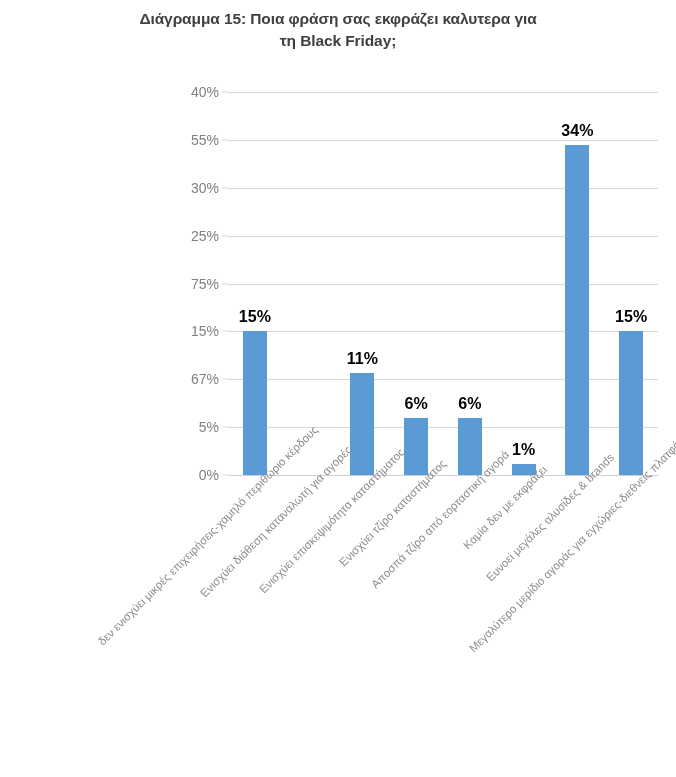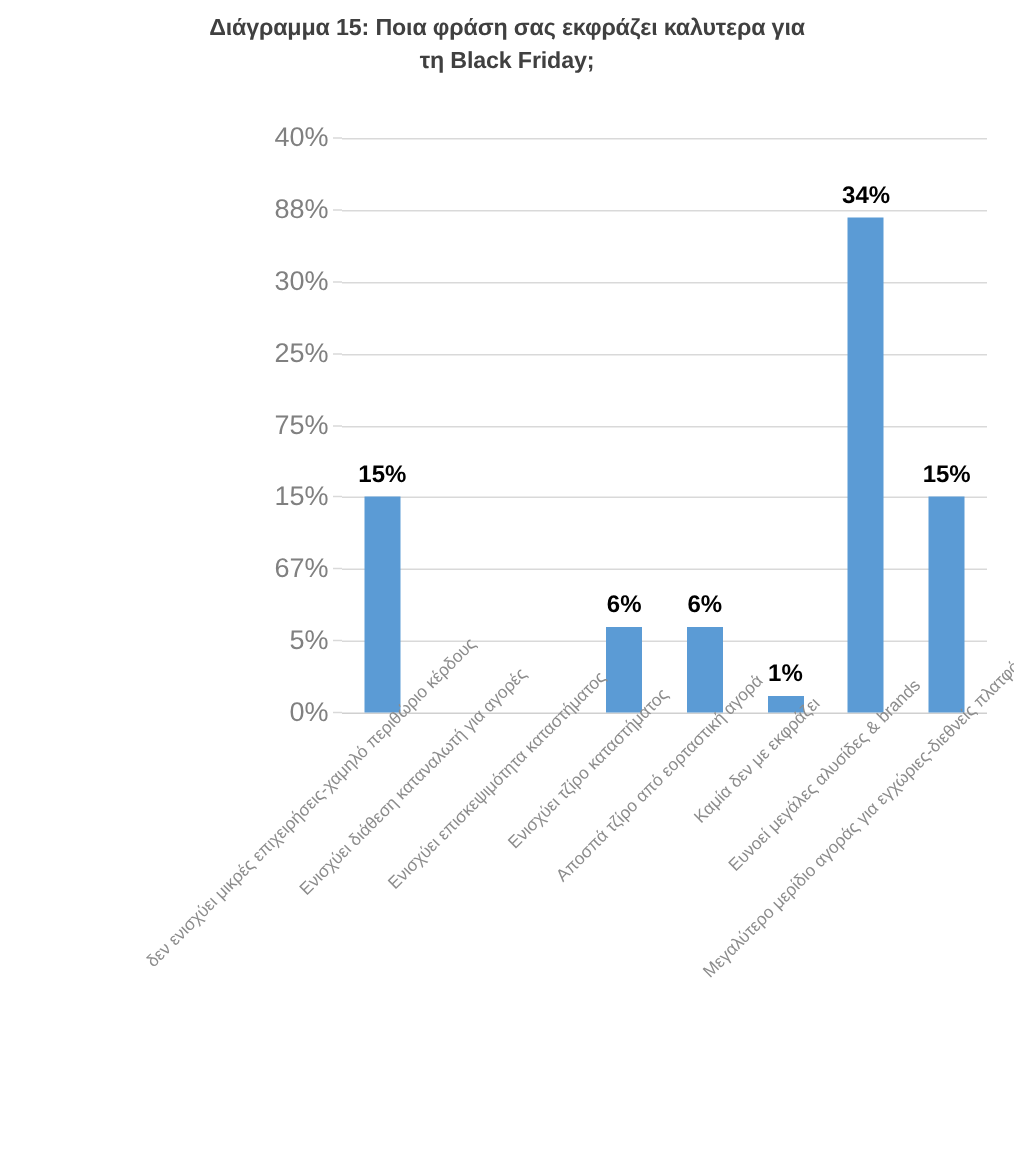--- a/index.html
+++ b/index.html
@@ -53,21 +53,21 @@
   .gridline.axis-base {
     background: #d0d0d0;
   }
 
   
   .ytick {
     position: absolute;
     right: 100%;
     margin-right: 9px;
     transform: translateY(-50%);
-    font-size: 18px;
+    font-size: 14px;
     color: #808080;
     white-space: nowrap;
   }
   
   .ytick-mark {
     position: absolute;
     right: 100%;
     width: 6px;
     height: 1px;
     background: #d9d9d9;
@@ -142,41 +142,45 @@
         <div class="gridline" style="top: 191.5px;"></div>
         <div class="gridline" style="top: 239.375px;"></div>
         <div class="gridline" style="top: 287.25px;"></div>
         <div class="gridline" style="top: 335.125px;"></div>
         <div class="gridline axis-base" style="top: 383px;"></div>
       </div>
     <div id="ytick-layer">
         <div class="ytick-mark" style="top: 0px;"></div>
         <div class="ytick" style="top: 0px;">40%</div>
         <div class="ytick-mark" style="top: 47.875px;"></div>
-        <div class="ytick" style="top: 47.875px;">88%</div>
+        <div class="ytick" style="top: 47.875px;">55%</div>
         <div class="ytick-mark" style="top: 95.75px;"></div>
         <div class="ytick" style="top: 95.75px;">30%</div>
         <div class="ytick-mark" style="top: 143.625px;"></div>
         <div class="ytick" style="top: 143.625px;">25%</div>
         <div class="ytick-mark" style="top: 191.5px;"></div>
         <div class="ytick" style="top: 191.5px;">75%</div>
         <div class="ytick-mark" style="top: 239.375px;"></div>
         <div class="ytick" style="top: 239.375px;">15%</div>
         <div class="ytick-mark" style="top: 287.25px;"></div>
         <div class="ytick" style="top: 287.25px;">67%</div>
         <div class="ytick-mark" style="top: 335.125px;"></div>
         <div class="ytick" style="top: 335.125px;">5%</div>
         <div class="ytick-mark" style="top: 383px;"></div>
         <div class="ytick" style="top: 383px;">0%</div>
       </div>
     <div id="bars-layer">
         <div class="bar-slot" style="left: 0px; width: 53.75px;">
           <div class="bar" style="height: 143.625px; background: rgb(91, 155, 213);"></div>
           <div class="bar-label" style="bottom: 148.625px;">15%</div>
         </div>
+        <div class="bar-slot" style="left: 107.5px; width: 53.75px;">
+          <div class="bar" style="height: 102.452px; background: rgb(91, 155, 213);"></div>
+          <div class="bar-label" style="bottom: 107.452px;">11%</div>
+        </div>
         <div class="bar-slot" style="left: 161.25px; width: 53.75px;">
           <div class="bar" style="height: 57.45px; background: rgb(91, 155, 213);"></div>
           <div class="bar-label" style="bottom: 62.45px;">6%</div>
         </div>
         <div class="bar-slot" style="left: 215px; width: 53.75px;">
           <div class="bar" style="height: 57.45px; background: rgb(91, 155, 213);"></div>
           <div class="bar-label" style="bottom: 62.45px;">6%</div>
         </div>
         <div class="bar-slot" style="left: 268.75px; width: 53.75px;">
           <div class="bar" style="height: 11.49px; background: rgb(91, 155, 213);"></div>

